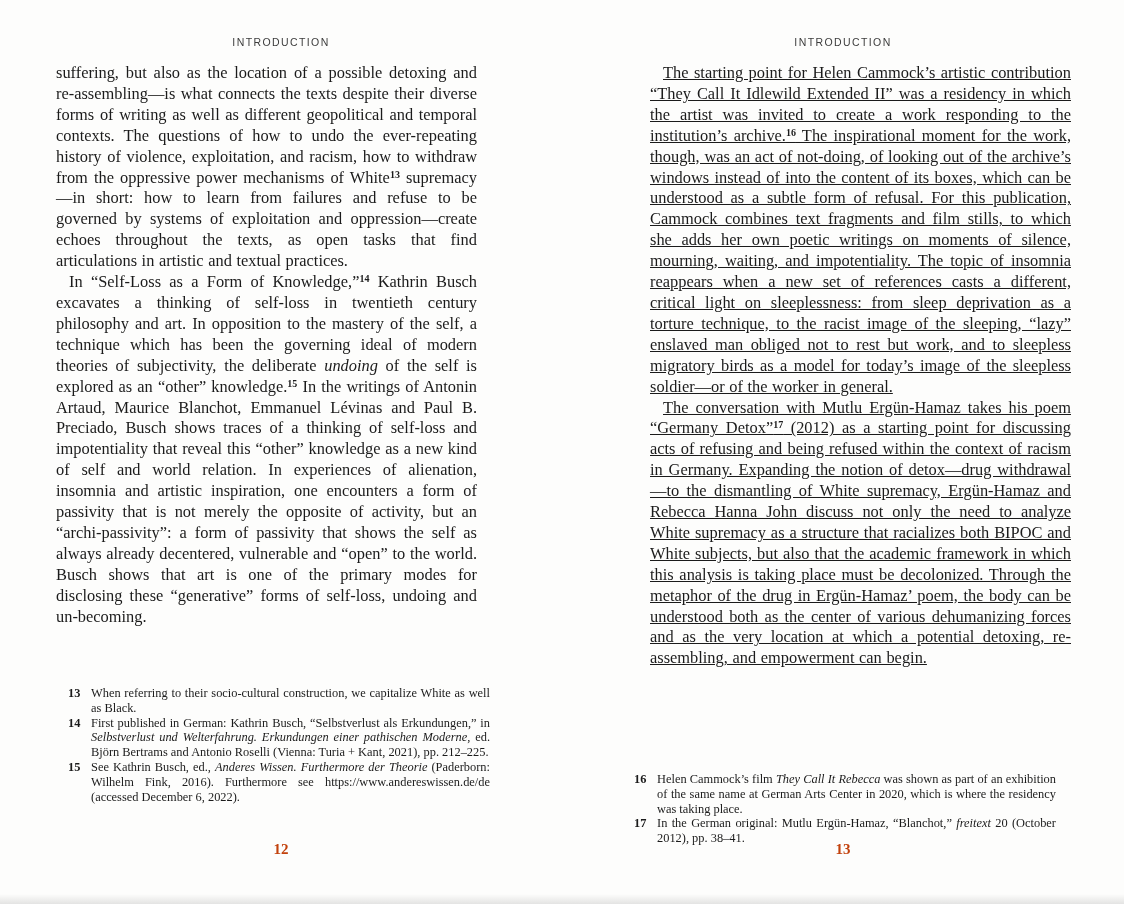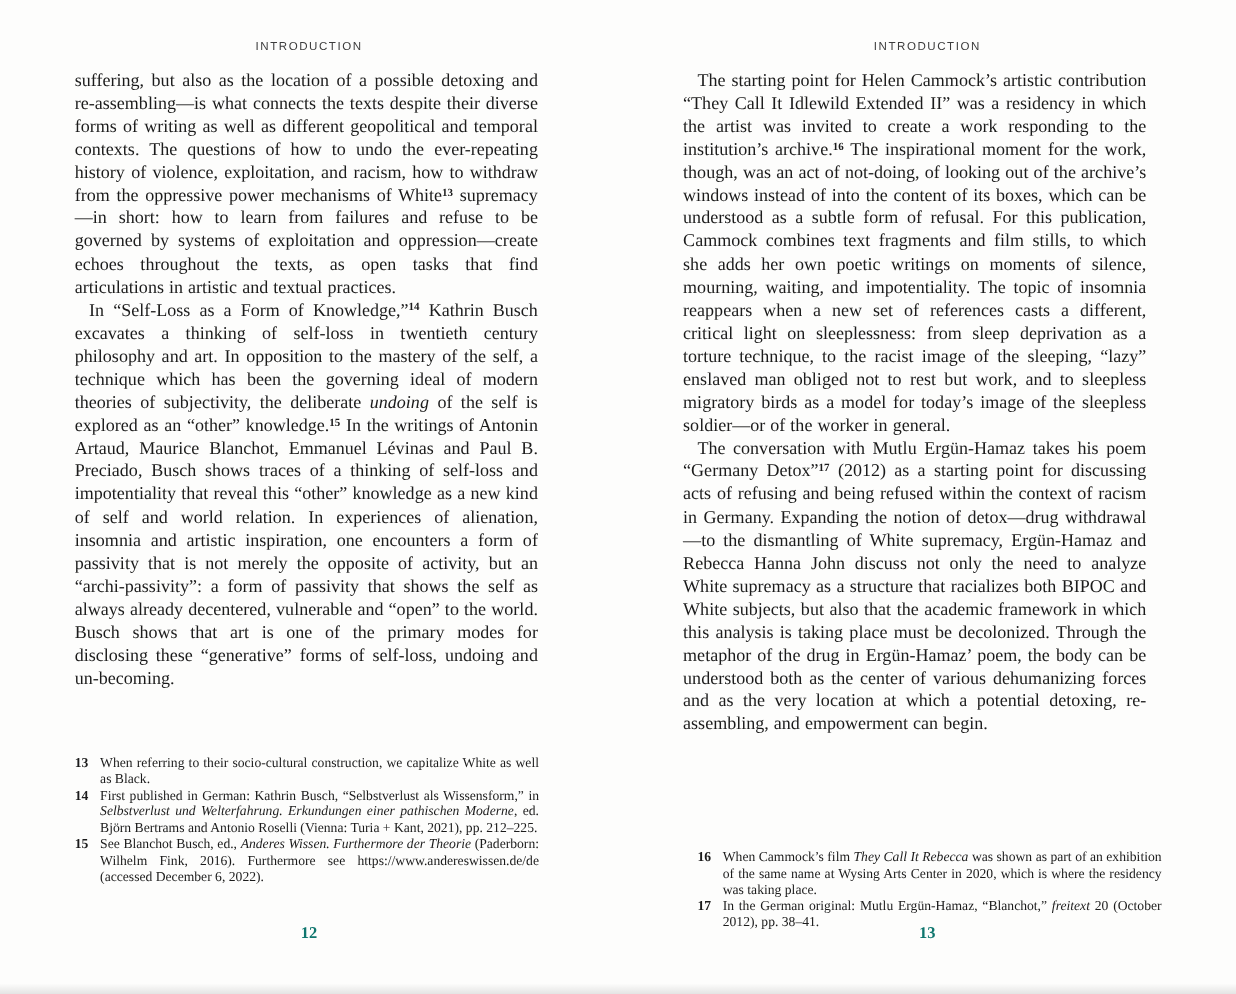--- a/index.html
+++ b/index.html
@@ -38,22 +38,22 @@
 
   .body-text {
     position: absolute;
     top: 63px;
     width: 421px;
     font-size: 16.4px;
     line-height: 20.9px;
     text-align: justify;
     word-spacing: 0.5px;
   }
-  .page.left  .body-text { left: 68px; }
-  .page.right .body-text { left: 59px; }
+  .page.left  .body-text { left: 56px; }
+  .page.right .body-text { left: 88px; text-decoration: underline; }
 
   .para { margin: 0; }
   .para.indent { text-indent: 13px; }
 
   sup.fn-ref {
     font-size: 10px;
     font-weight: 700;
     position: relative;
     top: -5px;
     vertical-align: baseline;
@@ -82,21 +82,21 @@
   }
 
   .page-number {
     position: absolute;
     top: 841px;
     left: 0;
     width: 100%;
     text-align: center;
     font-weight: 700;
     font-size: 15px;
-    color: #0f766e;
+    color: #c2410c;
   }
 
   .page-bottom-shade {
     position: absolute;
     left: 0;
     bottom: 0;
     width: 100%;
     height: 10px;
     background: linear-gradient(to bottom, rgba(0,0,0,0), rgba(0,0,0,0.10));
     pointer-events: none;
@@ -115,43 +115,43 @@
       <p class="para indent"><span>In “Self-Loss as a Form of Knowledge,”</span><sup class="fn-ref">14</sup><span> Kathrin Busch excavates a thinking of self-loss in twentieth century philosophy and art. In opposition to the mastery of the self, a technique which has been the governing ideal of modern theories of subjectivity, the deliberate </span><em>undoing</em><span> of the self is explored as an “other” knowledge.</span><sup class="fn-ref">15</sup><span> In the writings of Antonin Artaud, Maurice Blanchot, Emmanuel Lévinas and Paul B. Preciado, Busch shows traces of a thinking of self-loss and impotentiality that reveal this “other” knowledge as a new kind of self and world relation. In experiences of alienation, insomnia and artistic inspiration, one encounters a form of passivity that is not merely the opposite of activity, but an “archi-passivity”: a form of passivity that shows the self as always already decentered, vulnerable and “open” to the world. Busch shows that art is one of the primary modes for disclosing these “generative” forms of self-loss, undoing and un-becoming.</span></p>
     </div>
 
     <div class="footnotes">
       <div class="footnote">
         <span class="fn-num">13</span>
         <span class="fn-text"><span>When referring to their socio-cultural construction, we capitalize White as well as Black.</span></span>
       </div>
       <div class="footnote">
         <span class="fn-num">14</span>
-        <span class="fn-text"><span>First published in German: Kathrin Busch, “Selbstverlust als Wissensform,” in </span><em>Selbstverlust und Welterfahrung. Erkundungen einer pathischen Moderne</em><span>, ed. Björn Bertrams and Antonio Roselli (Vienna: Turia + Kant, 2021), pp. 212–225.</span></span>
+        <span class="fn-text"><span>First published in German: Kathrin Busch, “Selbstverlust als Erkundungen,” in </span><em>Selbstverlust und Welterfahrung. Erkundungen einer pathischen Moderne</em><span>, ed. Björn Bertrams and Antonio Roselli (Vienna: Turia + Kant, 2021), pp. 212–225.</span></span>
       </div>
       <div class="footnote">
         <span class="fn-num">15</span>
-        <span class="fn-text"><span>See Blanchot Busch, ed., </span><em>Anderes Wissen. Furthermore der Theorie</em><span> (Paderborn: Wilhelm Fink, 2016). Furthermore see https://www.andereswissen.de/de (accessed December 6, 2022).</span></span>
+        <span class="fn-text"><span>See Kathrin Busch, ed., </span><em>Anderes Wissen. Furthermore der Theorie</em><span> (Paderborn: Wilhelm Fink, 2016). Furthermore see https://www.andereswissen.de/de (accessed December 6, 2022).</span></span>
       </div>
     </div>
 
     <div class="page-number">12</div>
   </section>
 
   <section class="page right">
     <div class="running-head">INTRODUCTION</div>
 
     <div class="body-text">
       <p class="para indent"><span>The starting point for Helen Cammock’s artistic contribution “They Call It Idlewild Extended II” was a residency in which the artist was invited to create a work responding to the institution’s archive.</span><sup class="fn-ref">16</sup><span> The inspirational moment for the work, though, was an act of not-doing, of looking out of the archive’s windows instead of into the content of its boxes, which can be understood as a subtle form of refusal. For this publication, Cammock combines text fragments and film stills, to which she adds her own poetic writings on moments of silence, mourning, waiting, and impotentiality. The topic of insomnia reappears when a new set of references casts a different, critical light on sleeplessness: from sleep deprivation as a torture technique, to the racist image of the sleeping, “lazy” enslaved man obliged not to rest but work, and to sleepless migratory birds as a model for today’s image of the sleepless soldier—or of the worker in general.</span></p>
       <p class="para indent"><span>The conversation with Mutlu Ergün-Hamaz takes his poem “Germany Detox”</span><sup class="fn-ref">17</sup><span> (2012) as a starting point for discussing acts of refusing and being refused within the context of racism in Germany. Expanding the notion of detox—drug withdrawal—to the dismantling of White supremacy, Ergün-Hamaz and Rebecca Hanna John discuss not only the need to analyze White supremacy as a structure that racializes both BIPOC and White subjects, but also that the academic framework in which this analysis is taking place must be decolonized. Through the metaphor of the drug in Ergün-Hamaz’ poem, the body can be understood both as the center of various dehumanizing forces and as the very location at which a potential detoxing, re-assembling, and empowerment can begin.</span></p>
     </div>
 
     <div class="footnotes">
       <div class="footnote">
         <span class="fn-num">16</span>
-        <span class="fn-text"><span>When Cammock’s film </span><em>They Call It Rebecca</em><span> was shown as part of an exhibition of the same name at Wysing Arts Center in 2020, which is where the residency was taking place.</span></span>
+        <span class="fn-text"><span>Helen Cammock’s film </span><em>They Call It Rebecca</em><span> was shown as part of an exhibition of the same name at German Arts Center in 2020, which is where the residency was taking place.</span></span>
       </div>
       <div class="footnote">
         <span class="fn-num">17</span>
         <span class="fn-text"><span>In the German original: Mutlu Ergün-Hamaz, “Blanchot,” </span><em>freitext</em><span> 20 (October 2012), pp. 38–41.</span></span>
       </div>
     </div>
 
     <div class="page-number">13</div>
   </section>
 

